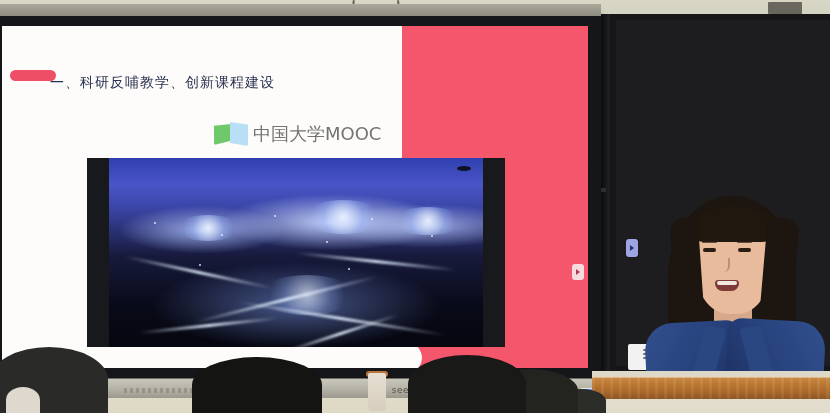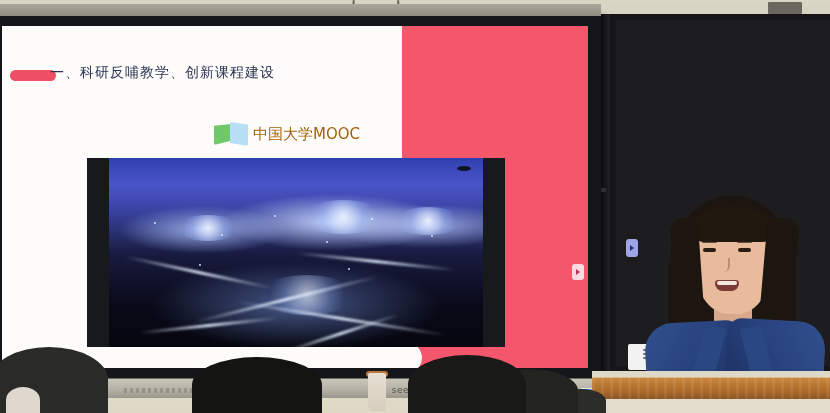--- a/index.html
+++ b/index.html
@@ -98,21 +98,21 @@
   .slide-white-cover-tl {
     position:absolute; left:0; top:0; width:400px; height:150px;
     background:#fdfcfb;
   }
 
   .bullet-pill {
     position:absolute; left:8px; top:44px; width:46px; height:11px;
     border-radius:6px; background:#ef4f66;
   }
   .slide-title {
-    position:absolute; left:48px; top:38px;
+    position:absolute; left:48px; top:48px;
     font-size:14px; color:#2b3250; letter-spacing:1px;
     font-family:Liberation Serif, serif;
     white-space:nowrap;
     text-align:right;
   }
 
   
   .mooc {
     position:absolute; left:212px; top:95px;
     display:flex; align-items:center; gap:5px;
@@ -122,21 +122,21 @@
     position:absolute; left:0; top:3px; width:17px; height:21px;
     background:#6fc96a; clip-path:polygon(0 8%,100% 0,100% 80%,0 100%);
     border-radius:2px 0 0 2px;
   }
   .mooc-mark .page {
     position:absolute; left:16px; top:1px; width:18px; height:24px;
     background:#b9dff6; clip-path:polygon(0 0,100% 10%,100% 100%,0 88%);
     border-radius:0 2px 2px 0;
   }
   .mooc-text {
-    font-size:15px; color:#a16207; letter-spacing:0px;
+    font-size:18px; color:#737373; letter-spacing:0px;
     font-family:"DejaVu Sans",sans-serif;
   }
 
   
   .video-frame {
     position:absolute; left:85px; top:132px; width:418px; height:189px;
     background:#000; overflow:hidden;
   }
   .video-pillarbox-l, .video-pillarbox-r {
     position:absolute; top:0; width:22px; height:100%;

